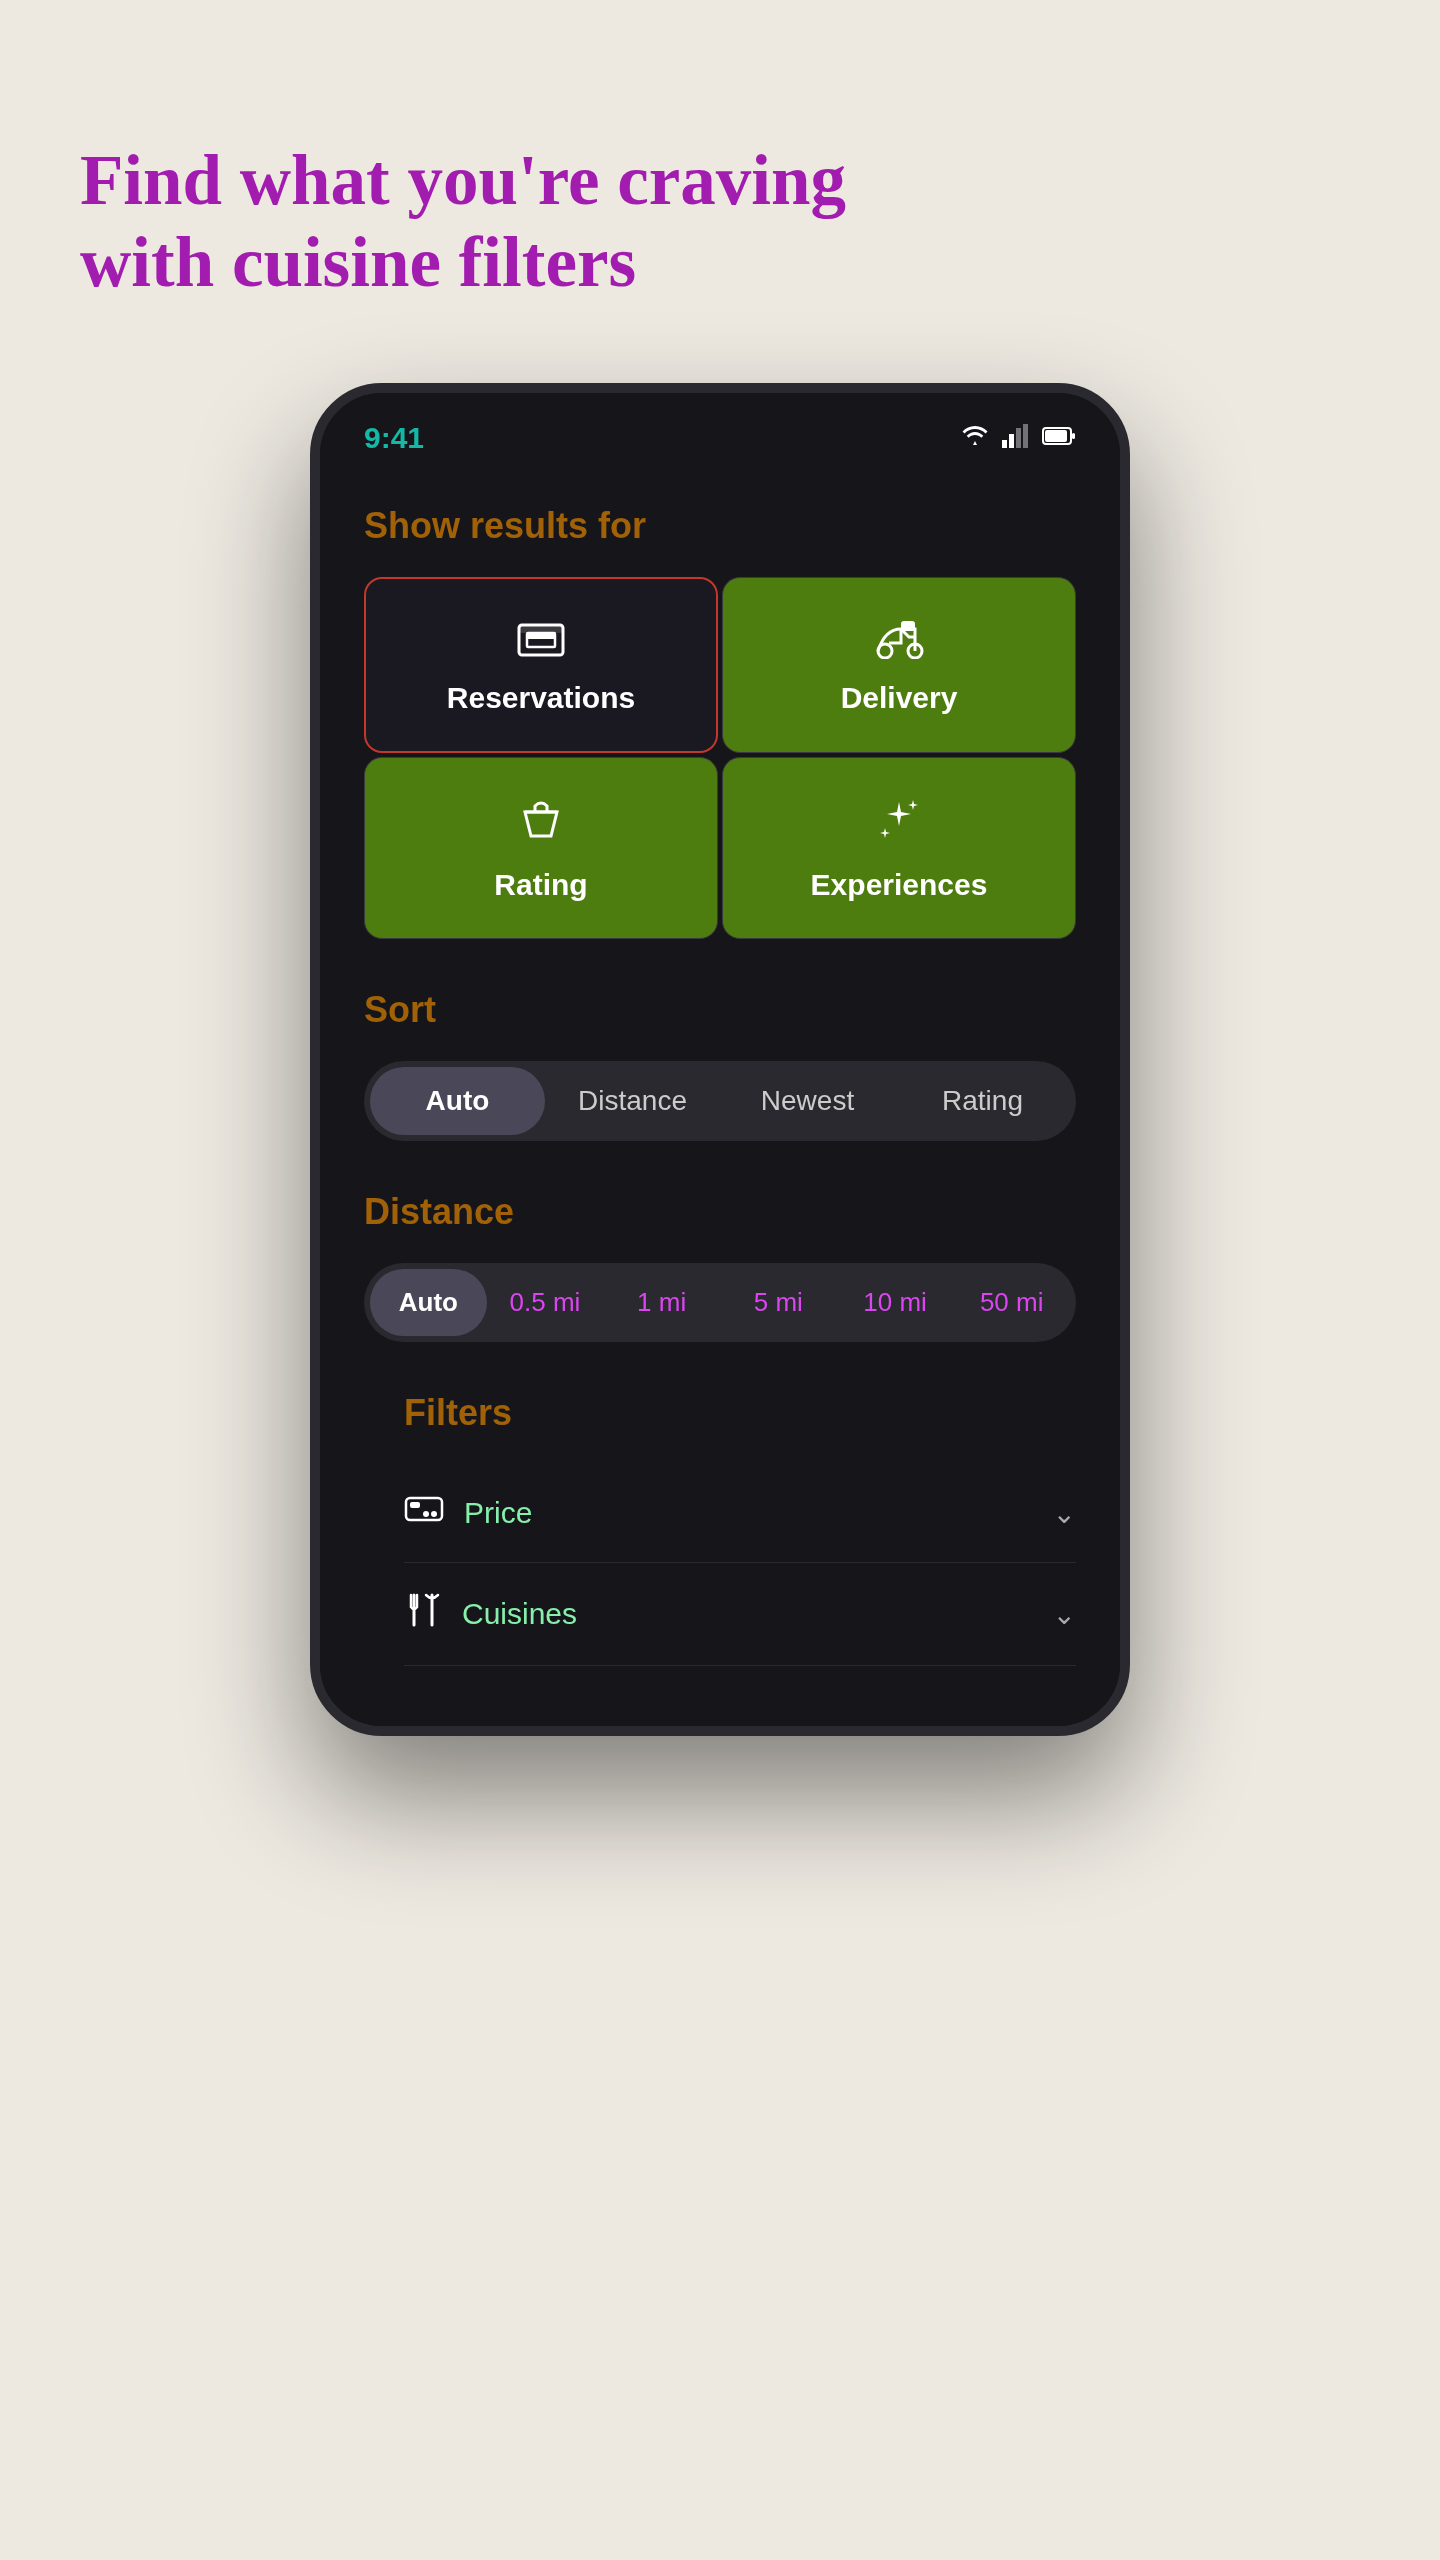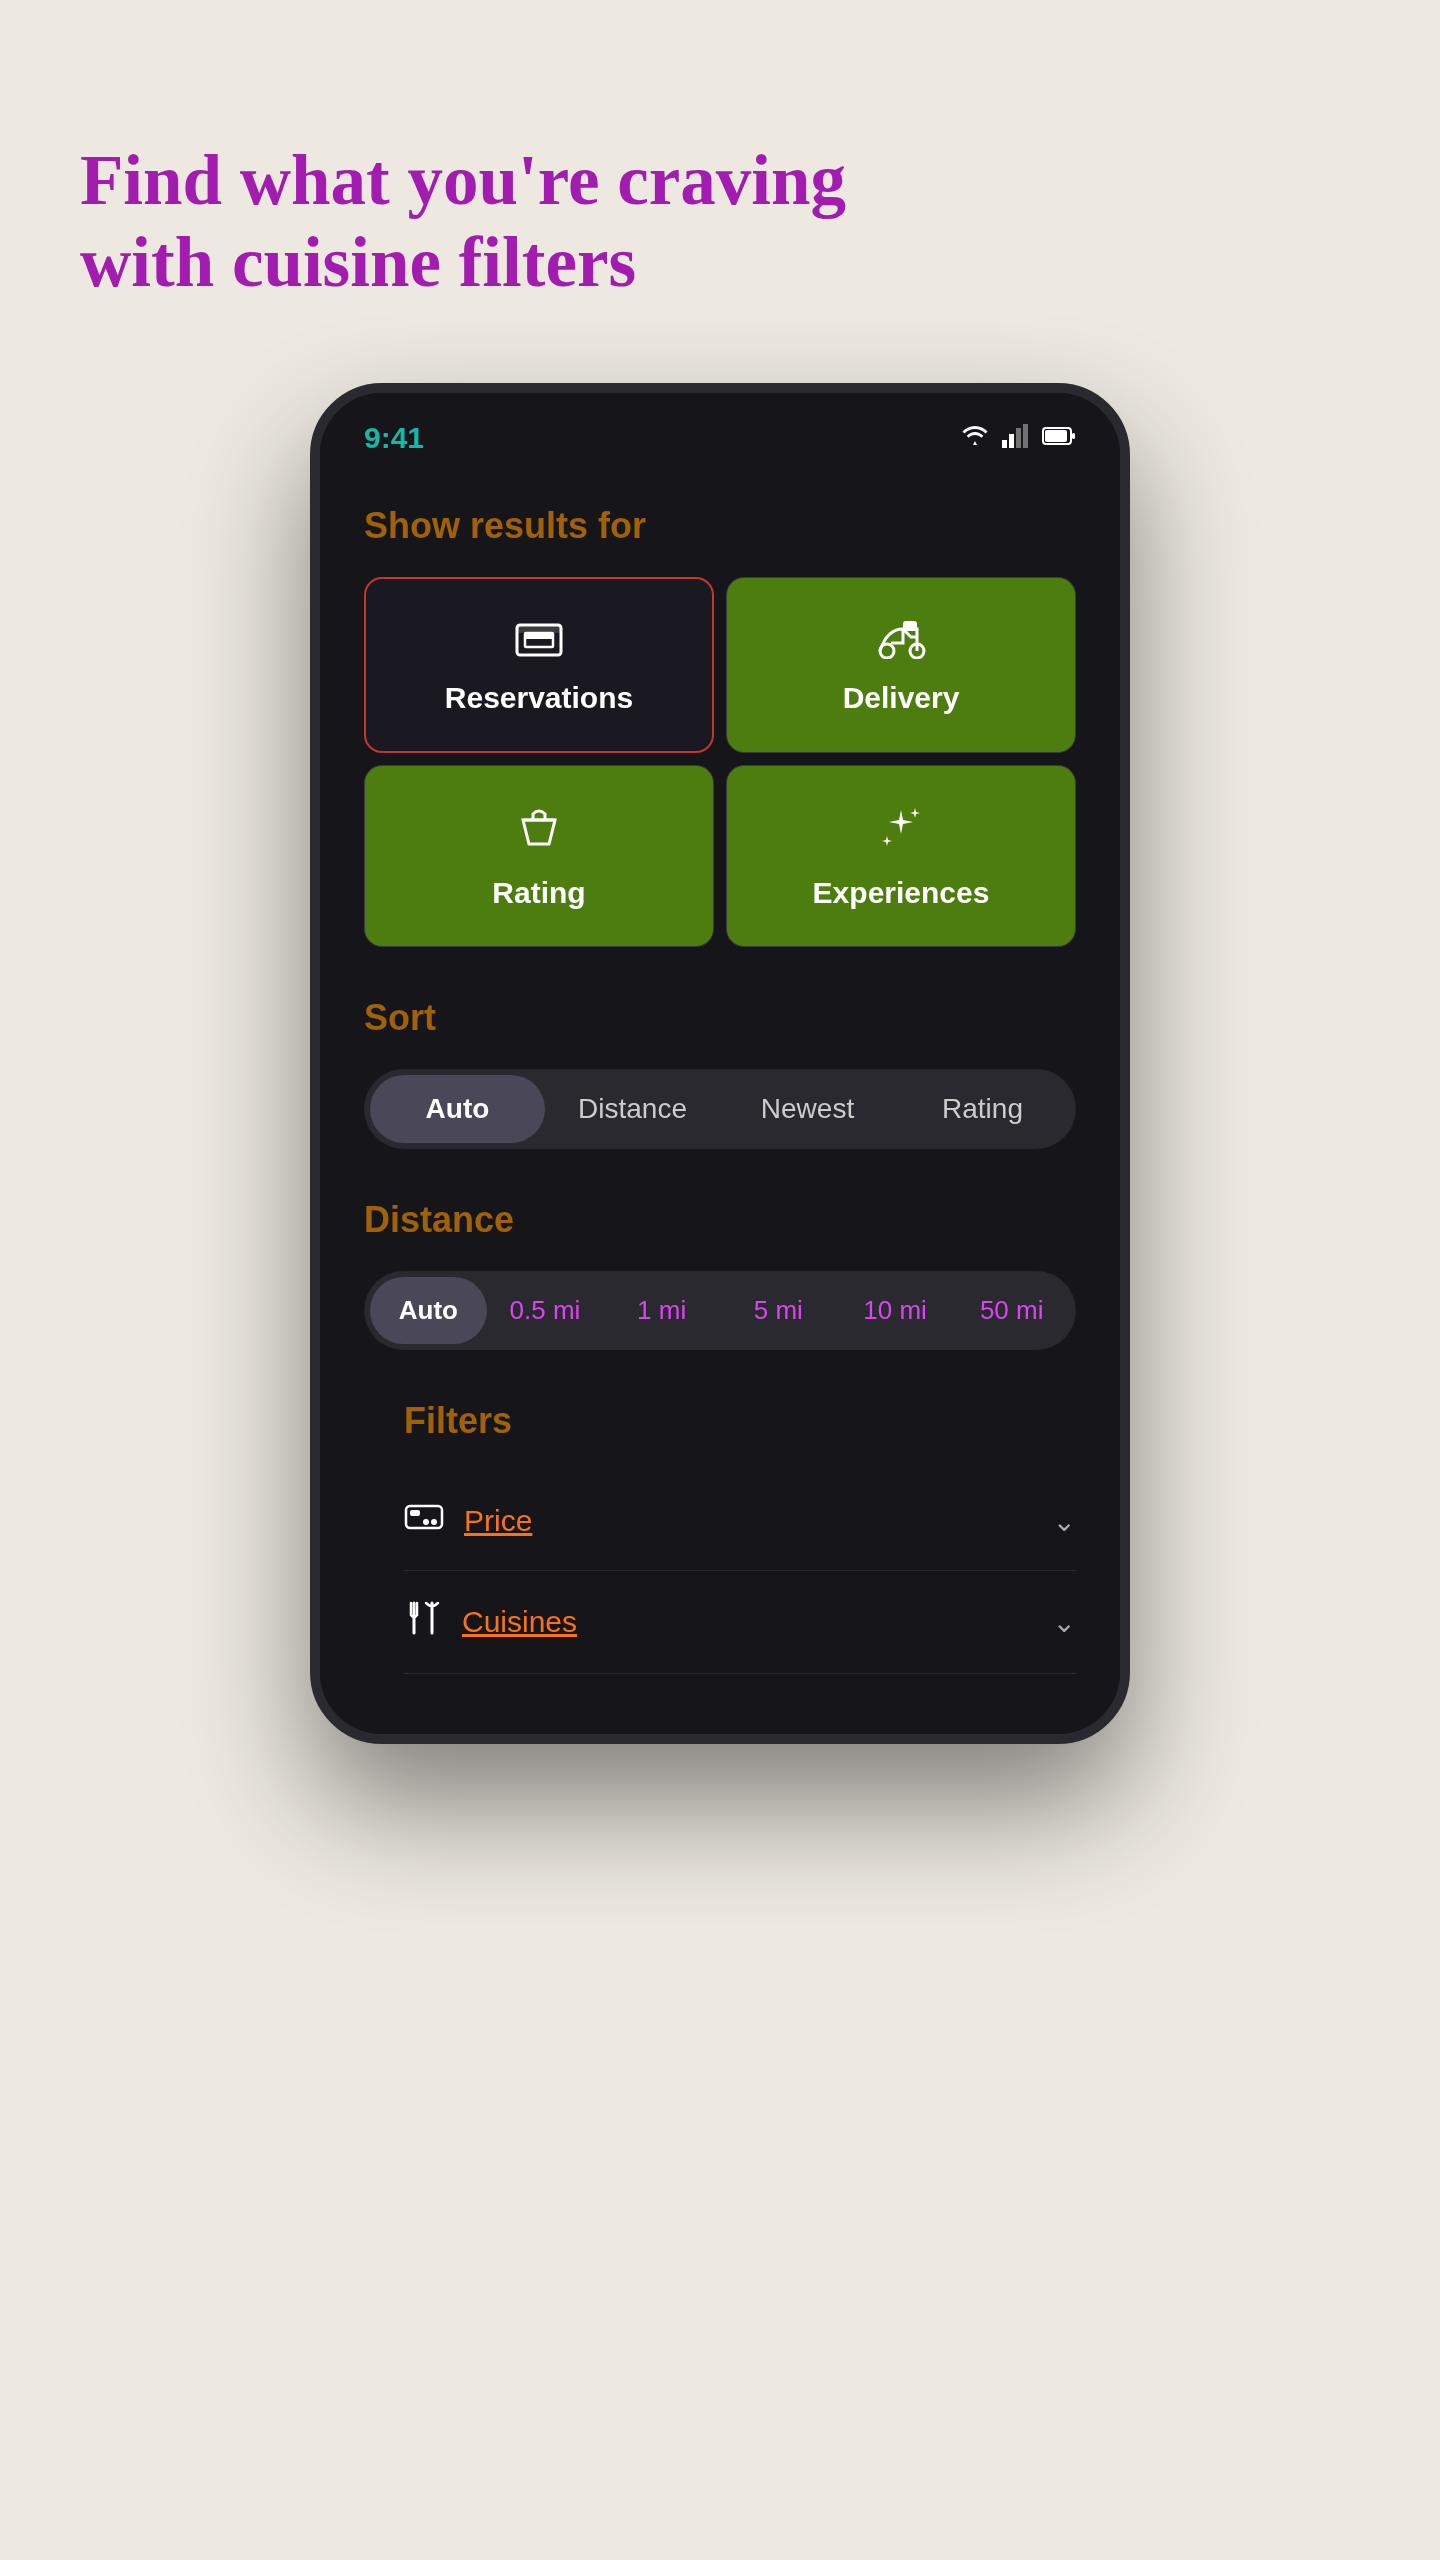--- a/index.html
+++ b/index.html
@@ -88,21 +88,21 @@
       font-size: 36px;
       font-weight: 700;
       font-family: sans-serif;
       margin-bottom: 30px;
     }
 
     
     .result-grid {
       display: grid;
       grid-template-columns: 1fr 1fr;
-      gap: 12px;
+      gap: 4px;
       margin-bottom: 50px;
     }
 
     .result-card {
       background: #4d7c0f;
       border-radius: 18px;
       border: 1.5px solid #3a3840;
       display: flex;
       flex-direction: column;
       align-items: center;
@@ -210,24 +210,23 @@
       align-items: center;
       gap: 20px;
     }
 
     .filter-icon {
       color: #ffffff;
       font-size: 34px;
     }
 
     .filter-label {
-      color: #f97316;
+      color: #86efac;
       font-size: 30px;
       font-family: sans-serif;
-      text-decoration: underline;
     }
 
     .filter-chevron {
       color: #aaaaaa;
       font-size: 28px;
     }
   </style>
 </head>
 <body>
 

